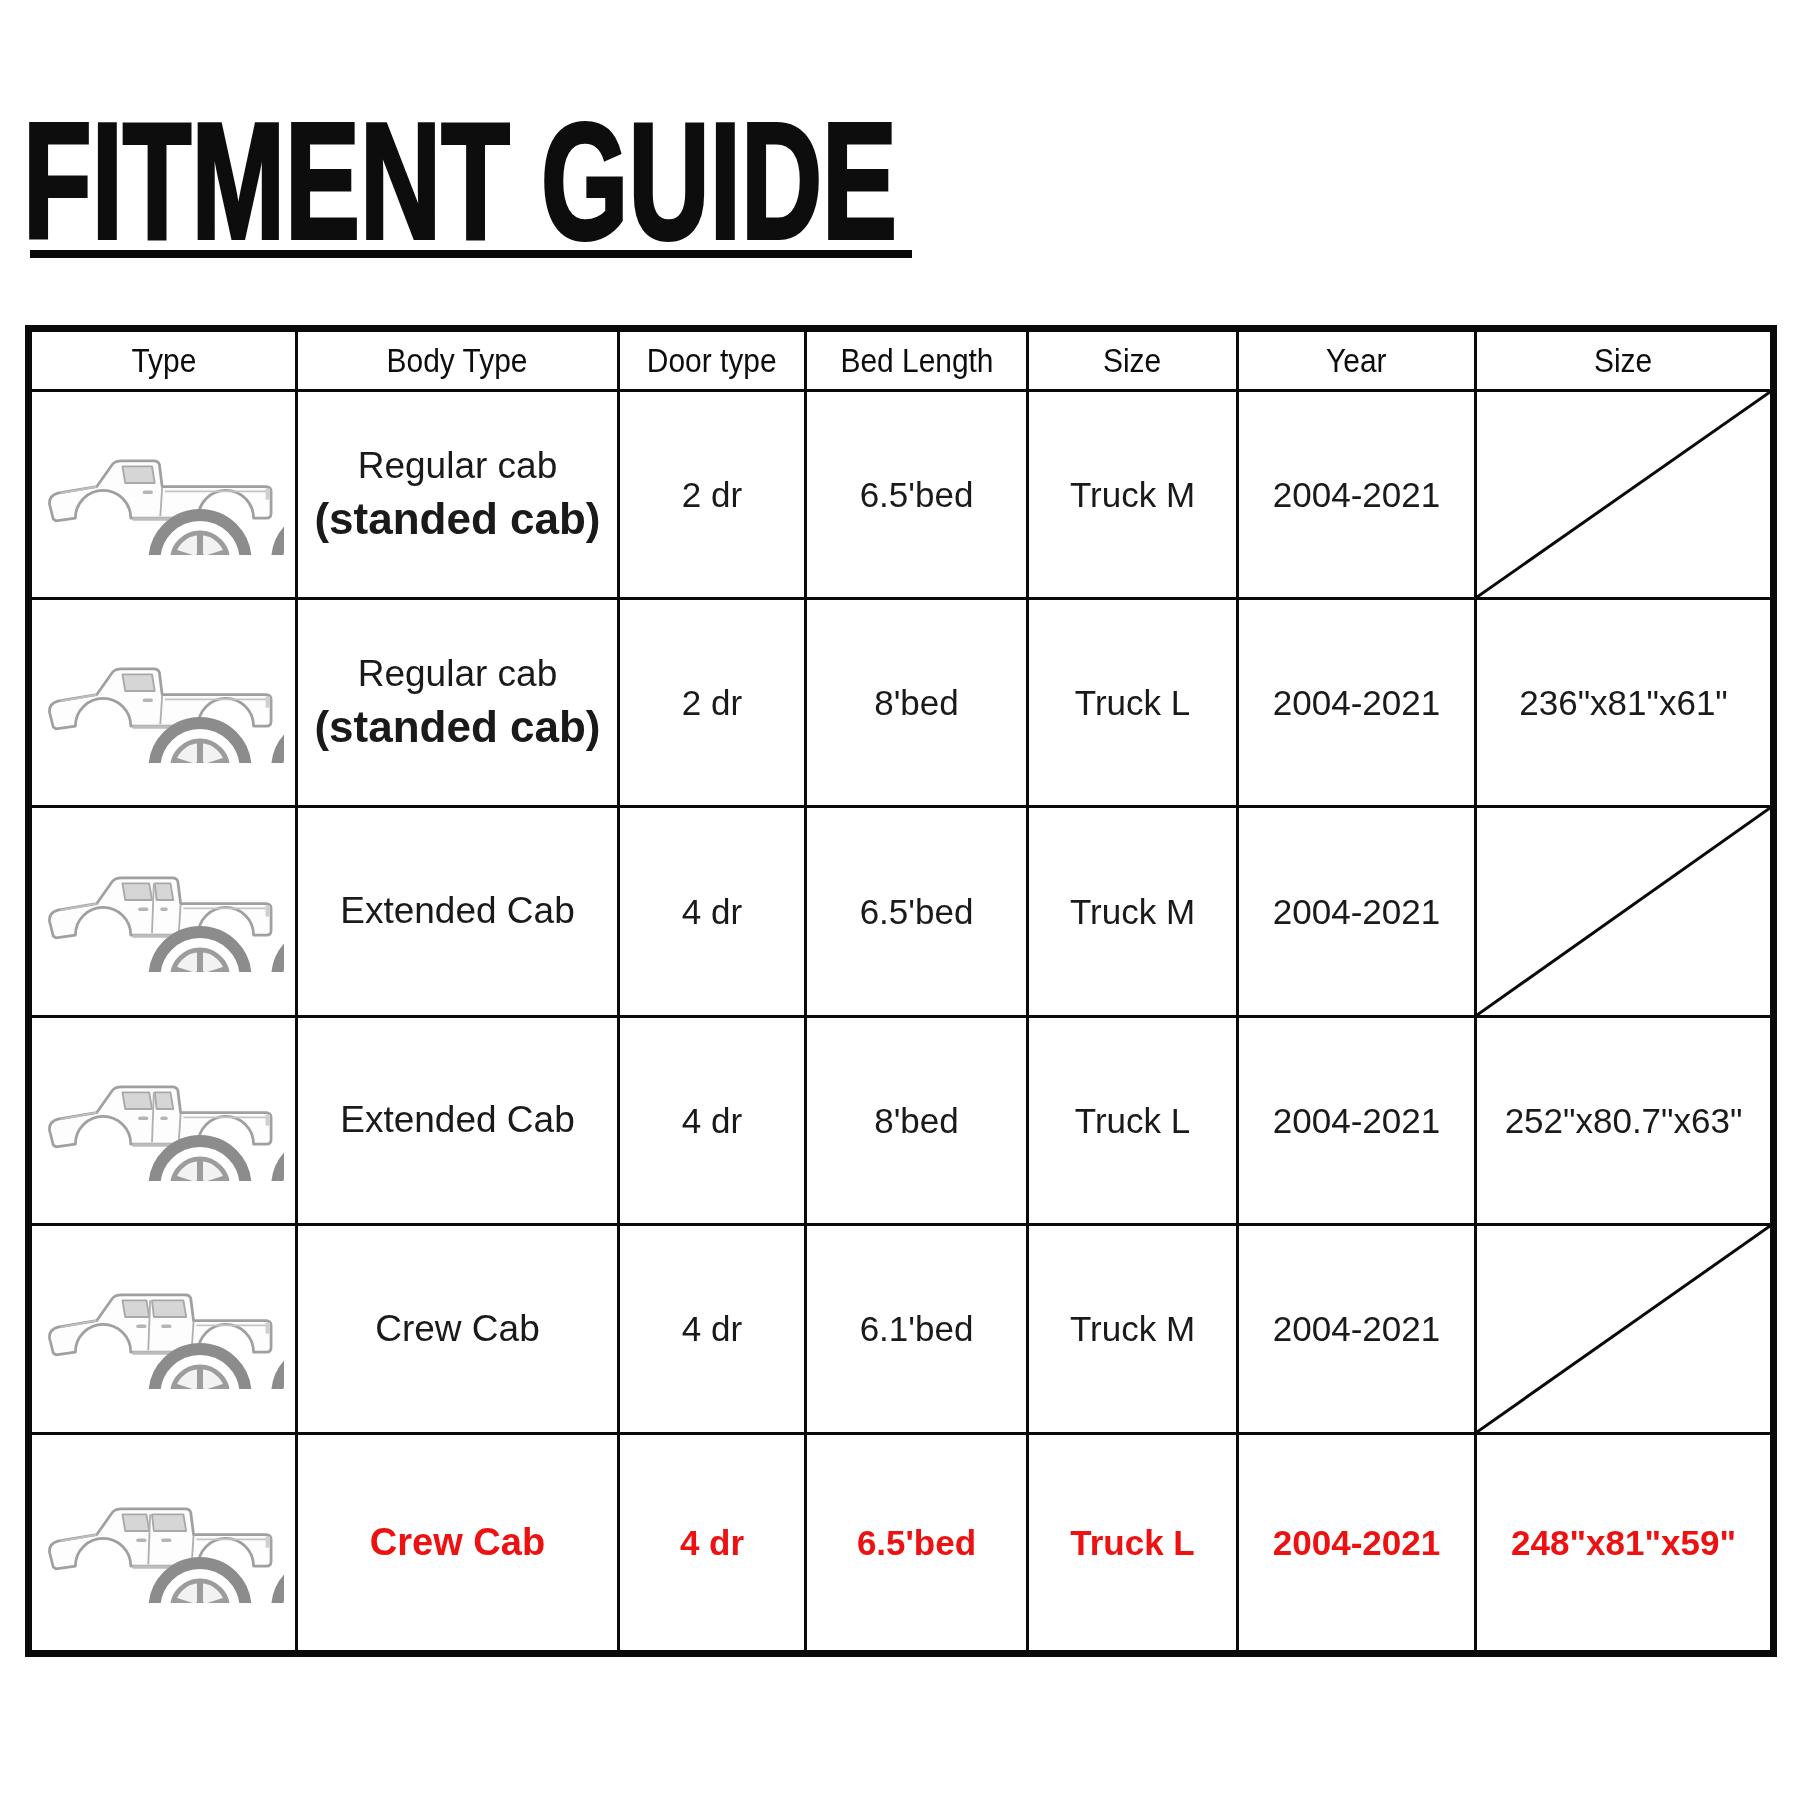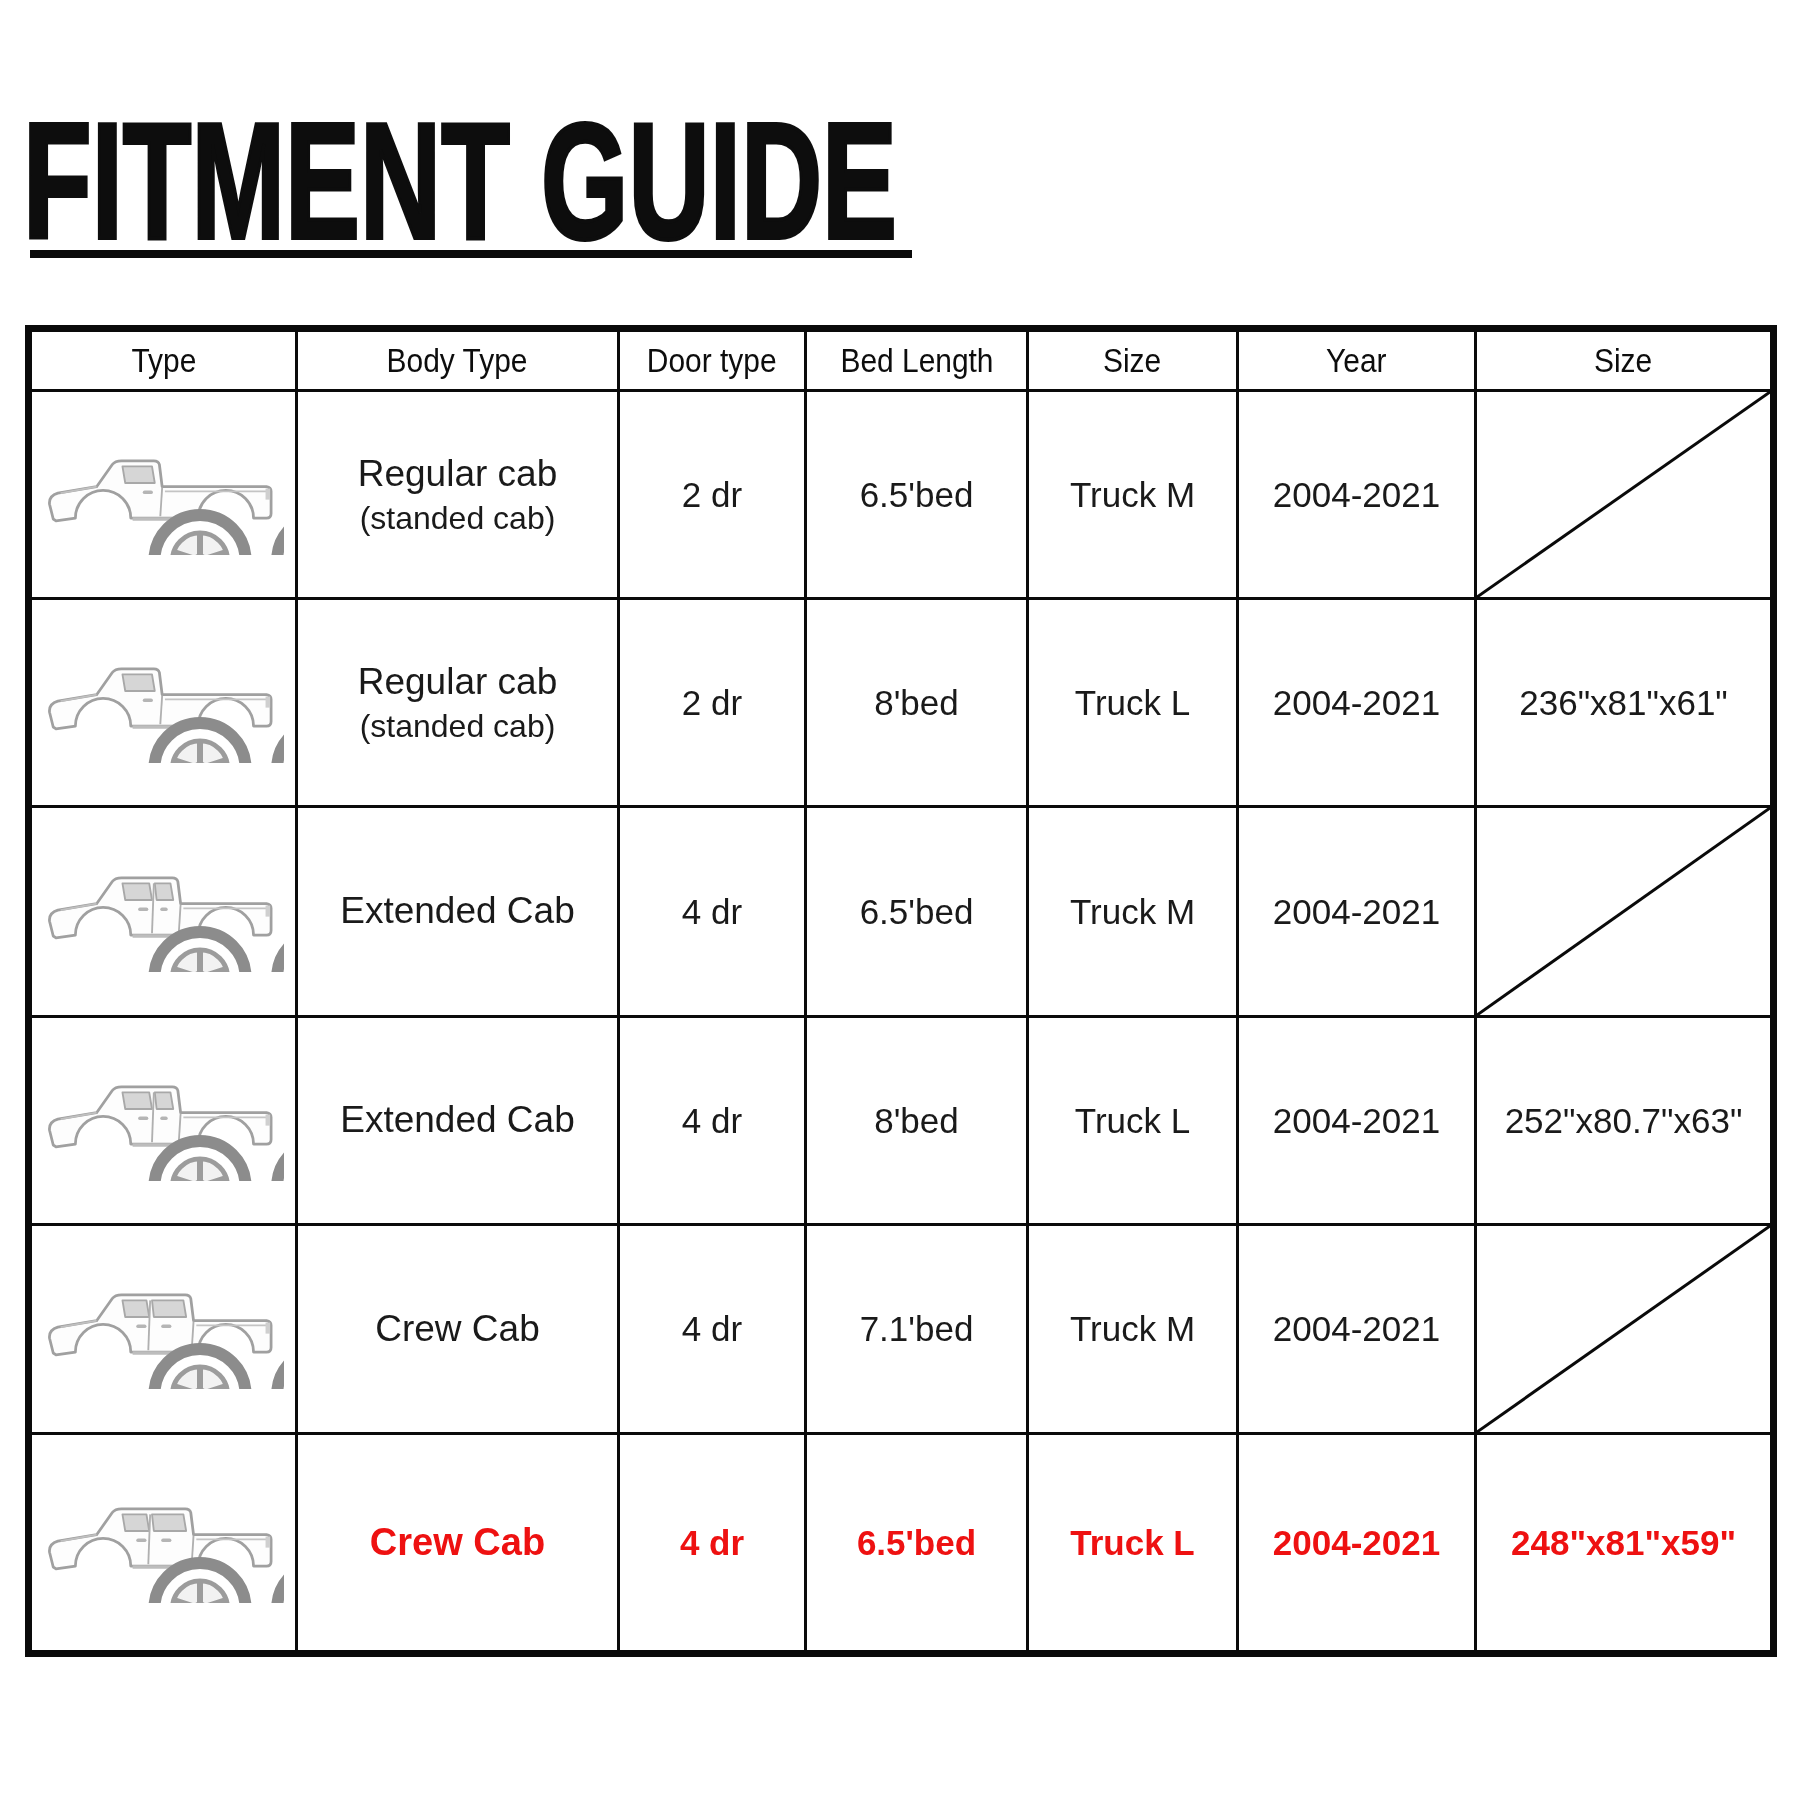--- a/index.html
+++ b/index.html
@@ -37,21 +37,21 @@
     position:relative; overflow:hidden;
     background:#ffffff;
   }
   .c-last { border-right:none; }
   .r-last { border-bottom:none; }
 
   .head { font-weight:normal; font-size:34px; color:#0d0d0d; }
   .hx { display:inline-block; transform:scaleX(0.88); white-space:nowrap; }
 
   .bt-main { font-size:37px; line-height:1.3; }
-  .bt-sub  { font-size:32px; line-height:1.3; }
+  .bt-sub  { font-size:44px; line-height:1.3;font-weight:bold; }
 
   .hl { color:#ee1111; font-weight:bold; }
   .hl .bt-main { font-size:38px; }
 
   .diag-line { position:absolute; left:0; top:0; width:100%; height:100%; display:block; }
 
   .truck { width:240px; height:120px; display:block; }
 </style>
 </head>
 <body>
@@ -221,21 +221,21 @@
 
   <div class="cell">
     <svg class="truck" viewBox="0 0 260 130">
         <use href="#truck-crew"></use>
       </svg>
   </div>
   <div class="cell">
     <div class="bt-main">Crew Cab</div>
   </div>
   <div class="cell">4 dr</div>
-  <div class="cell">7.1'bed</div>
+  <div class="cell">6.1'bed</div>
   <div class="cell">Truck M</div>
   <div class="cell">2004-2021</div>
   <div class="cell c-last">
     <svg class="diag-line" viewBox="0 0 100 100" preserveAspectRatio="none">
         <use href="#slash"></use>
       </svg>
   </div>
 
   <div class="cell r-last">
     <svg class="truck" viewBox="0 0 260 130">

